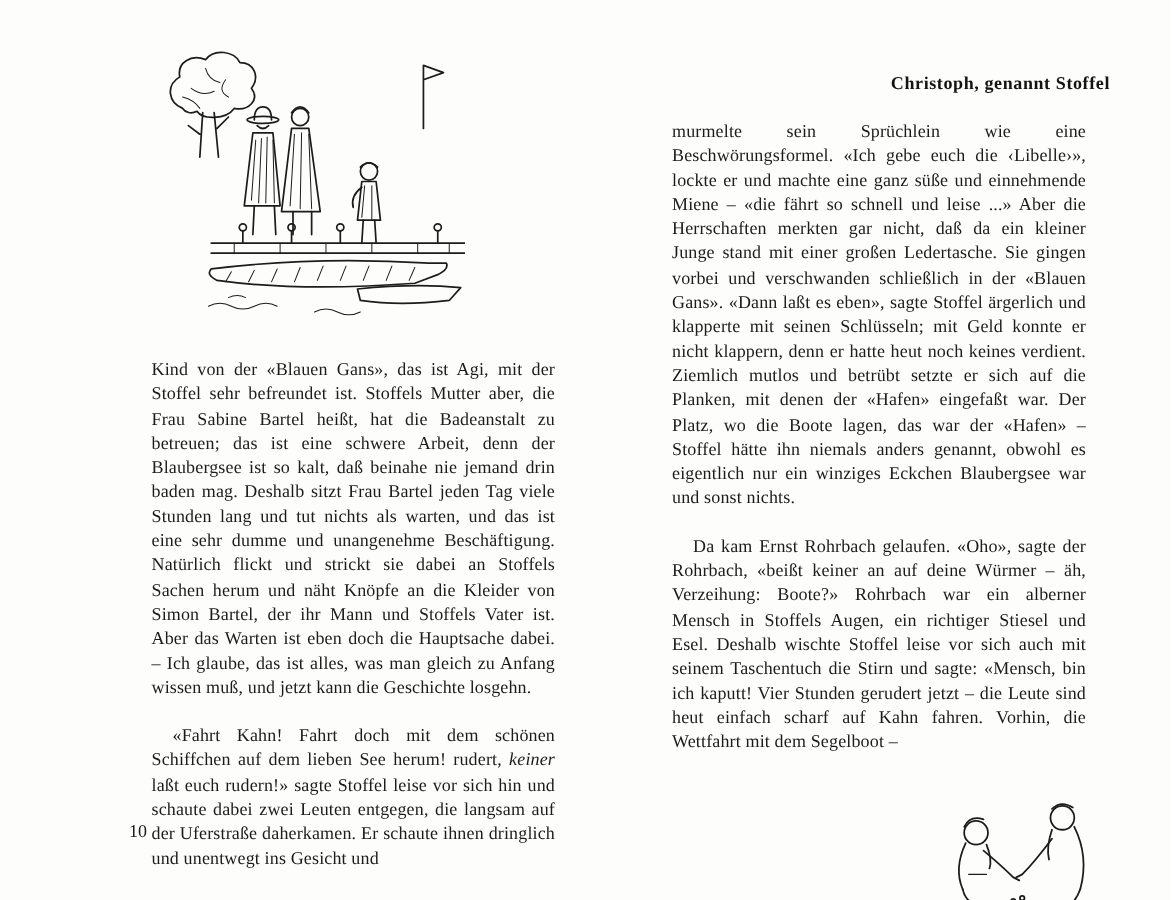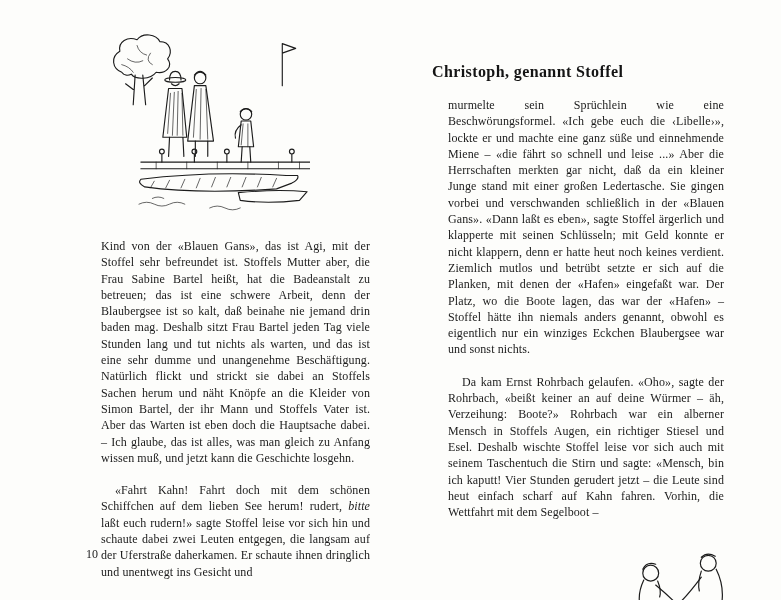--- a/index.html
+++ b/index.html
@@ -17,24 +17,24 @@
   .para{
     margin:16px;
     font-size:12px;
     line-height:16.3px;
     text-align:justify;
     letter-spacing:.1px;
   }
   .indent{text-indent:14px;}
   .em{font-style:italic;}
   .running-header{
-    margin:15px 0 10px 0;
-    font-size:16px;
+    margin:0 0 10px 0;
+    font-size:12px;
     letter-spacing:.4px;
-    text-align:left;
+    text-align:right;
     font-weight:600;
     color:#141414;
   }
   .page-number{
     position:absolute;left:86px;top:523px;
     font-size:12px;color:#1b1b1b;margin-top:24px;
   }
   
   .illus-left{position:absolute;left:95px;top:26px;width:215px;height:190px;}
   .illus-right{
@@ -96,21 +96,21 @@
       <path d="M48,156 Q120,147 200,152 L212,152 Q214,156 206,160 L190,166 Q110,172 52,164 Q44,160 48,156 Z"></path>
       <path class="hatch" d="M62,158 l-4,7 M78,157 l-4,8 M94,156 l-4,9 M110,155 l-4,10 M126,154 l-4,10 M142,154 l-4,10 M158,154 l-4,10 M174,154 l-4,10 M190,155 l-4,9"></path>
       <path d="M150,170 Q190,166 222,169 L214,178 Q180,182 152,178 Z"></path>
 
       <path class="hatch" d="M46,182 q8,-4 16,0 q8,4 16,0 q8,-4 16,0 M120,186 q8,-4 16,0 q8,4 16,0 M60,176 q6,-3 12,0"></path>
     </svg>
   </div>
 
   <div class="left-col">
     <p class="para">Kind von der «Blauen Gans», das ist Agi, mit der Stoffel sehr befreundet ist. Stoffels Mutter aber, die Frau Sabine Bartel heißt, hat die Badeanstalt zu betreuen; das ist eine schwere Arbeit, denn der Blaubergsee ist so kalt, daß beinahe nie jemand drin baden mag. Deshalb sitzt Frau Bartel jeden Tag viele Stunden lang und tut nichts als warten, und das ist eine sehr dumme und unangenehme Beschäftigung. Natürlich flickt und strickt sie dabei an Stoffels Sachen herum und näht Knöpfe an die Kleider von Simon Bartel, der ihr Mann und Stoffels Vater ist. Aber das Warten ist eben doch die Hauptsache dabei. – Ich glaube, das ist alles, was man gleich zu Anfang wissen muß, und jetzt kann die Geschichte losgehn.</p>
-    <p class="para indent"><span>«Fahrt Kahn! Fahrt doch mit dem schönen Schiffchen auf dem lieben See herum! rudert, </span><span class="em">bitte</span><span> laßt euch rudern!» sagte Stoffel leise vor sich hin und schaute dabei zwei Leuten entgegen, die langsam auf der Uferstraße daherkamen. Er schaute ihnen dringlich und unentwegt ins Gesicht und</span></p>
+    <p class="para indent"><span>«Fahrt Kahn! Fahrt doch mit dem schönen Schiffchen auf dem lieben See herum! rudert, </span><span class="em">keiner</span><span> laßt euch rudern!» sagte Stoffel leise vor sich hin und schaute dabei zwei Leuten entgegen, die langsam auf der Uferstraße daherkamen. Er schaute ihnen dringlich und unentwegt ins Gesicht und</span></p>
   </div>
 
   <div class="page-number">10</div>
 
   <div class="right-col">
     <div class="running-header">Christoph, genannt Stoffel</div>
 
     <p class="para">murmelte sein Sprüchlein wie eine Beschwörungsformel. «Ich gebe euch die ‹Libelle›», lockte er und machte eine ganz süße und einnehmende Miene – «die fährt so schnell und leise ...» Aber die Herrschaften merkten gar nicht, daß da ein kleiner Junge stand mit einer großen Ledertasche. Sie gingen vorbei und verschwanden schließlich in der «Blauen Gans». «Dann laßt es eben», sagte Stoffel ärgerlich und klapperte mit seinen Schlüsseln; mit Geld konnte er nicht klappern, denn er hatte heut noch keines verdient. Ziemlich mutlos und betrübt setzte er sich auf die Planken, mit denen der «Hafen» eingefaßt war. Der Platz, wo die Boote lagen, das war der «Hafen» – Stoffel hätte ihn niemals anders genannt, obwohl es eigentlich nur ein winziges Eckchen Blaubergsee war und sonst nichts.</p>
 
     <p class="para indent">Da kam Ernst Rohrbach gelaufen. «Oho», sagte der Rohrbach, «beißt keiner an auf deine Würmer – äh, Verzeihung: Boote?» Rohrbach war ein alberner Mensch in Stoffels Augen, ein richtiger Stiesel und Esel. Deshalb wischte Stoffel leise vor sich auch mit seinem Taschentuch die Stirn und sagte: «Mensch, bin ich kaputt! Vier Stunden gerudert jetzt – die Leute sind heut einfach scharf auf Kahn fahren. Vorhin, die Wettfahrt mit dem Segelboot –</p>

